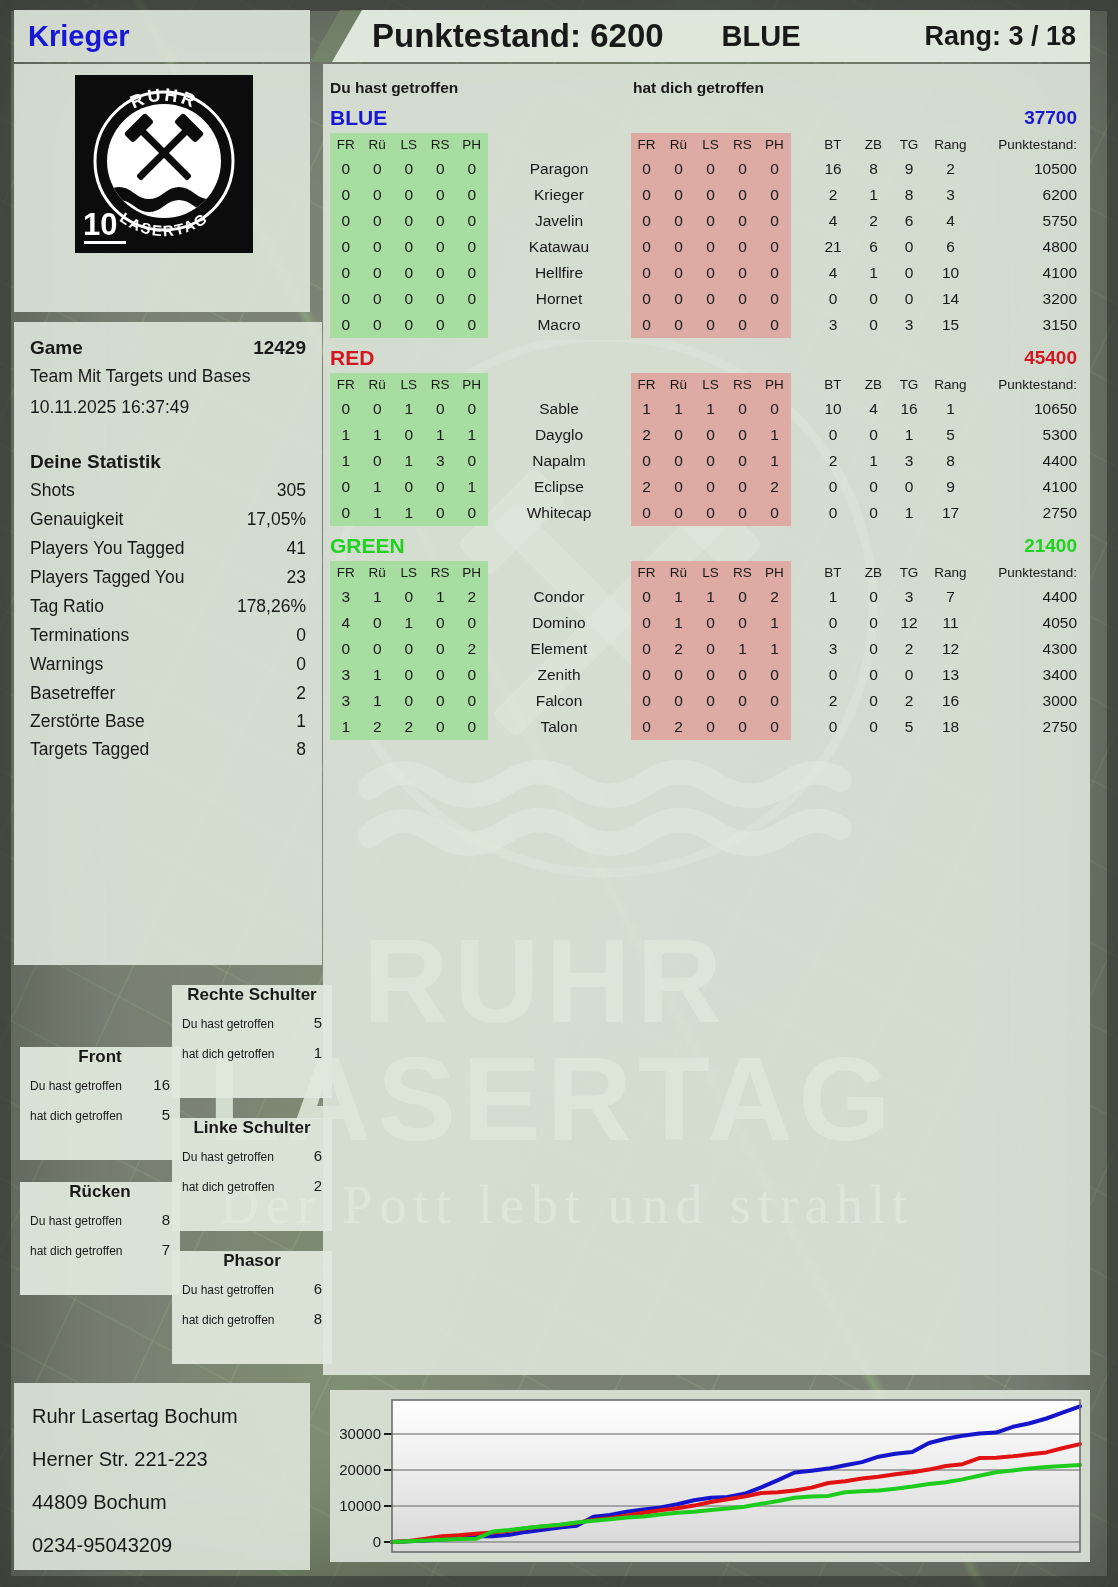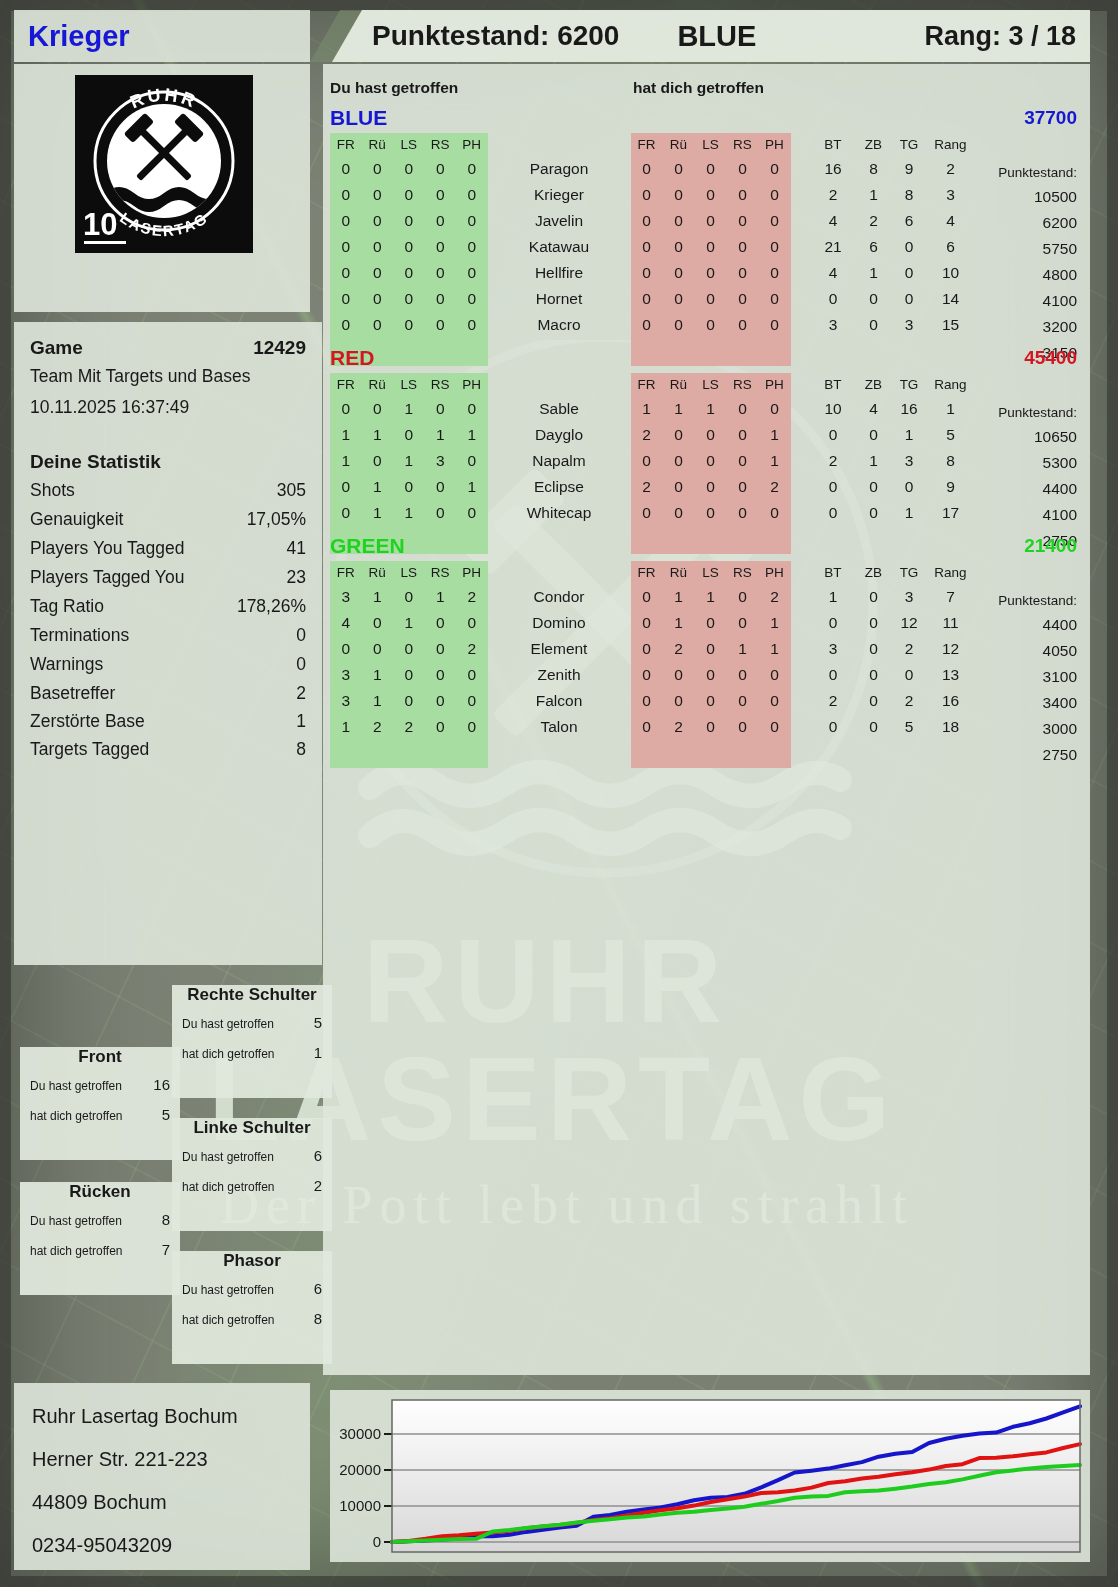--- a/index.html
+++ b/index.html
@@ -20,21 +20,21 @@
   .wm-slogan{font-family:"Liberation Serif",serif;font-size:54px;letter-spacing:7px;color:rgba(238,247,233,0.85);line-height:1;}
   
   .panel{position:absolute;z-index:2;background:rgba(222,230,218,0.90);}
   .box{position:absolute;z-index:3;background:rgba(224,232,220,0.94);}
   .hdr-left{left:14px;top:10px;width:296px;height:52px;display:flex;align-items:center;padding-left:14px;box-sizing:border-box;}
   .player-title{font-weight:bold;font-size:29px;color:#1717d6;}
   .strip-back{position:absolute;z-index:2;left:296px;top:10px;width:72px;height:52px;
     background:rgba(122,142,112,0.55);clip-path:polygon(14px 100%,44px 0,72px 0,42px 100%);}
   .hdr-strip{left:310px;top:10px;width:780px;height:52px;background:rgba(228,235,224,0.96);
     clip-path:polygon(22px 100%,52px 0,100% 0,100% 100%);display:flex;align-items:center;box-sizing:border-box;padding:0 14px 0 62px;}
-  .hdr-strip .score{font-weight:bold;font-size:28px;}
+  .hdr-strip .score{font-weight:bold;font-size:33px;}
   .hdr-strip .team{font-weight:bold;font-size:29px;margin-left:58px;}
   .hdr-strip .rank{font-weight:bold;font-size:27px;margin-left:auto;}
   
   .logo-panel{left:14px;top:64px;width:296px;height:248px;}
   .logo-black{position:absolute;left:61px;top:11px;width:178px;height:178px;}
   
   .stats-panel{left:14px;top:322px;width:308px;height:643px;box-sizing:border-box;padding:12px 16px 0;}
   .game-row{display:flex;justify-content:space-between;font-weight:bold;font-size:19px;line-height:27px;}
   .info-line{font-size:17.5px;line-height:31px;}
   .sec-title{font-weight:bold;font-size:19px;line-height:28px;margin-top:25px;}
@@ -60,21 +60,21 @@
   .col-labels{display:grid;grid-template-columns:303px auto;font-weight:bold;font-size:15.5px;line-height:20px;margin-bottom:5px;}
   .team-titlerow{display:flex;justify-content:space-between;align-items:center;height:30px;margin-top:5px;}
   .team-name{font-weight:bold;font-size:21px;}
   .team-total{font-weight:bold;font-size:19px;}
   .trow{display:grid;grid-template-columns:repeat(5,31.5px) 143px repeat(5,32px) 20px 45px 36px 35px 48px 1fr;
     height:26px;line-height:26px;font-size:15.5px;}
   .trow.thead{height:23px;line-height:23px;font-size:13.5px;}
   .trow .c{text-align:center;}
   .trow .g{background:#a8dda2;}
   .trow .r{background:#ddaba3;}
-  .trow .pts{text-align:right;margin-top:28px;}
+  .trow .pts{text-align:right;}
   
   .chart-panel{left:330px;top:1390px;width:760px;height:172px;}
 </style>
 </head>
 <body>
 
 <div class="page">
 
   <svg class="wm" style="left:310px;top:340px;" width="620" height="580" viewBox="0 0 620 580">
     <circle cx="295" cy="265" r="268" fill="none" stroke="rgba(234,244,229,0.45)" stroke-width="9"></circle>
@@ -612,21 +612,21 @@
             <span class="c r">0</span>
             <span class="c r">2</span>
             <span class="c r">0</span>
             <span class="c r">1</span>
             <span class="c r">1</span>
             <span class="c sp"></span>
             <span class="c">3</span>
             <span class="c">0</span>
             <span class="c">2</span>
             <span class="c">12</span>
-            <span class="c pts">3100</span>
+            <span class="c pts">4300</span>
           </div>
           <div class="trow">
             <span class="c g">3</span>
             <span class="c g">1</span>
             <span class="c g">0</span>
             <span class="c g">0</span>
             <span class="c g">0</span>
             <span class="c name">Zenith</span>
             <span class="c r">0</span>
             <span class="c r">0</span>

